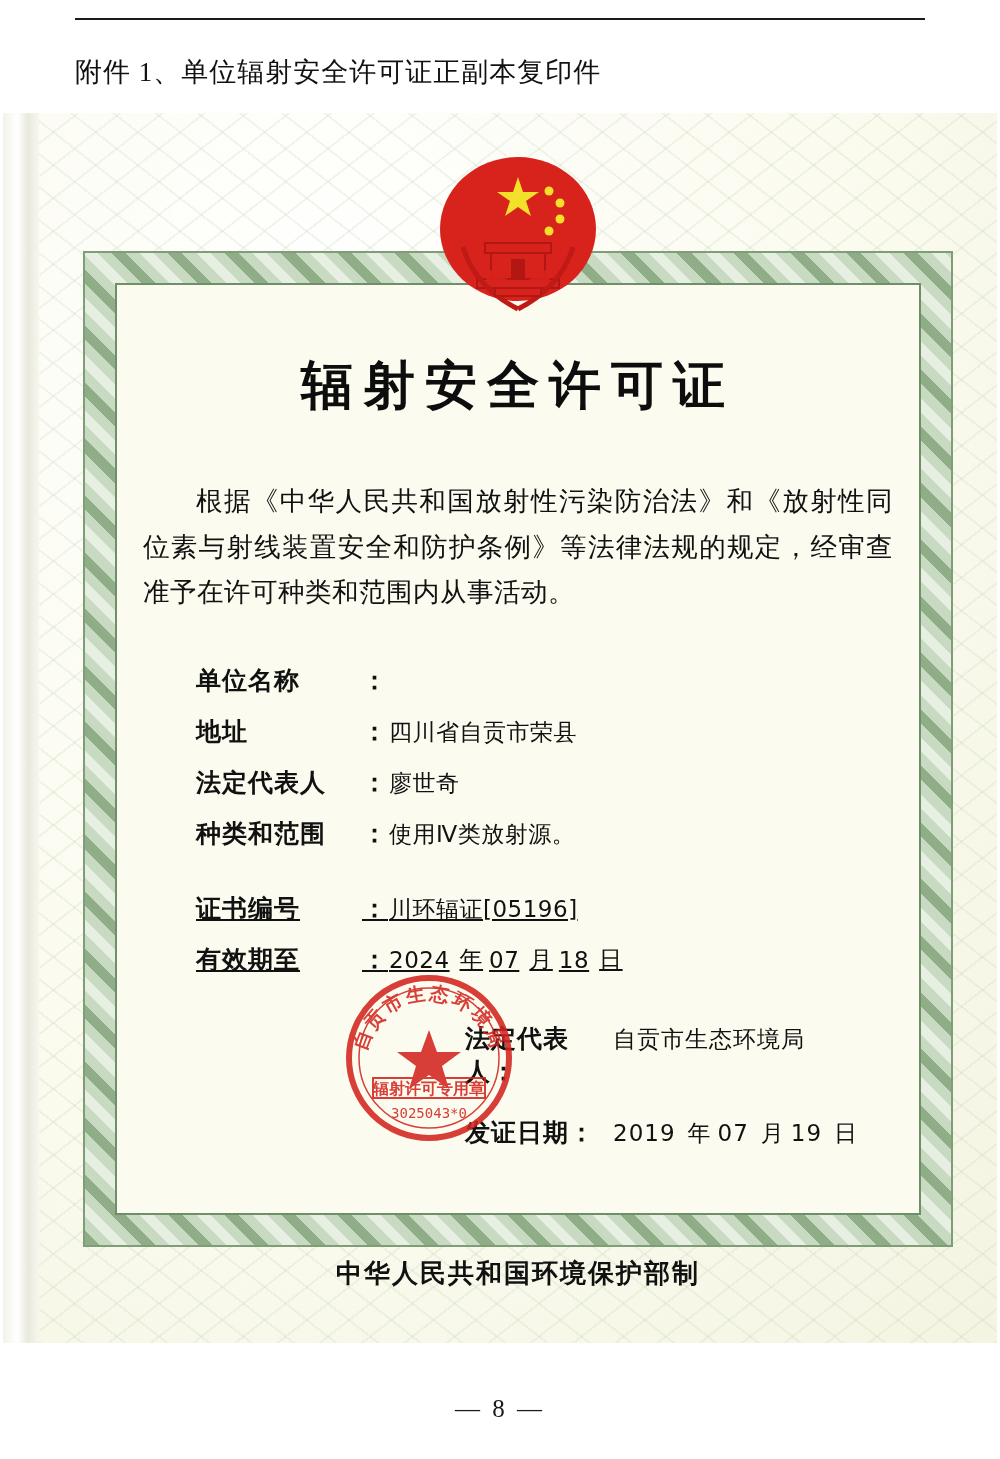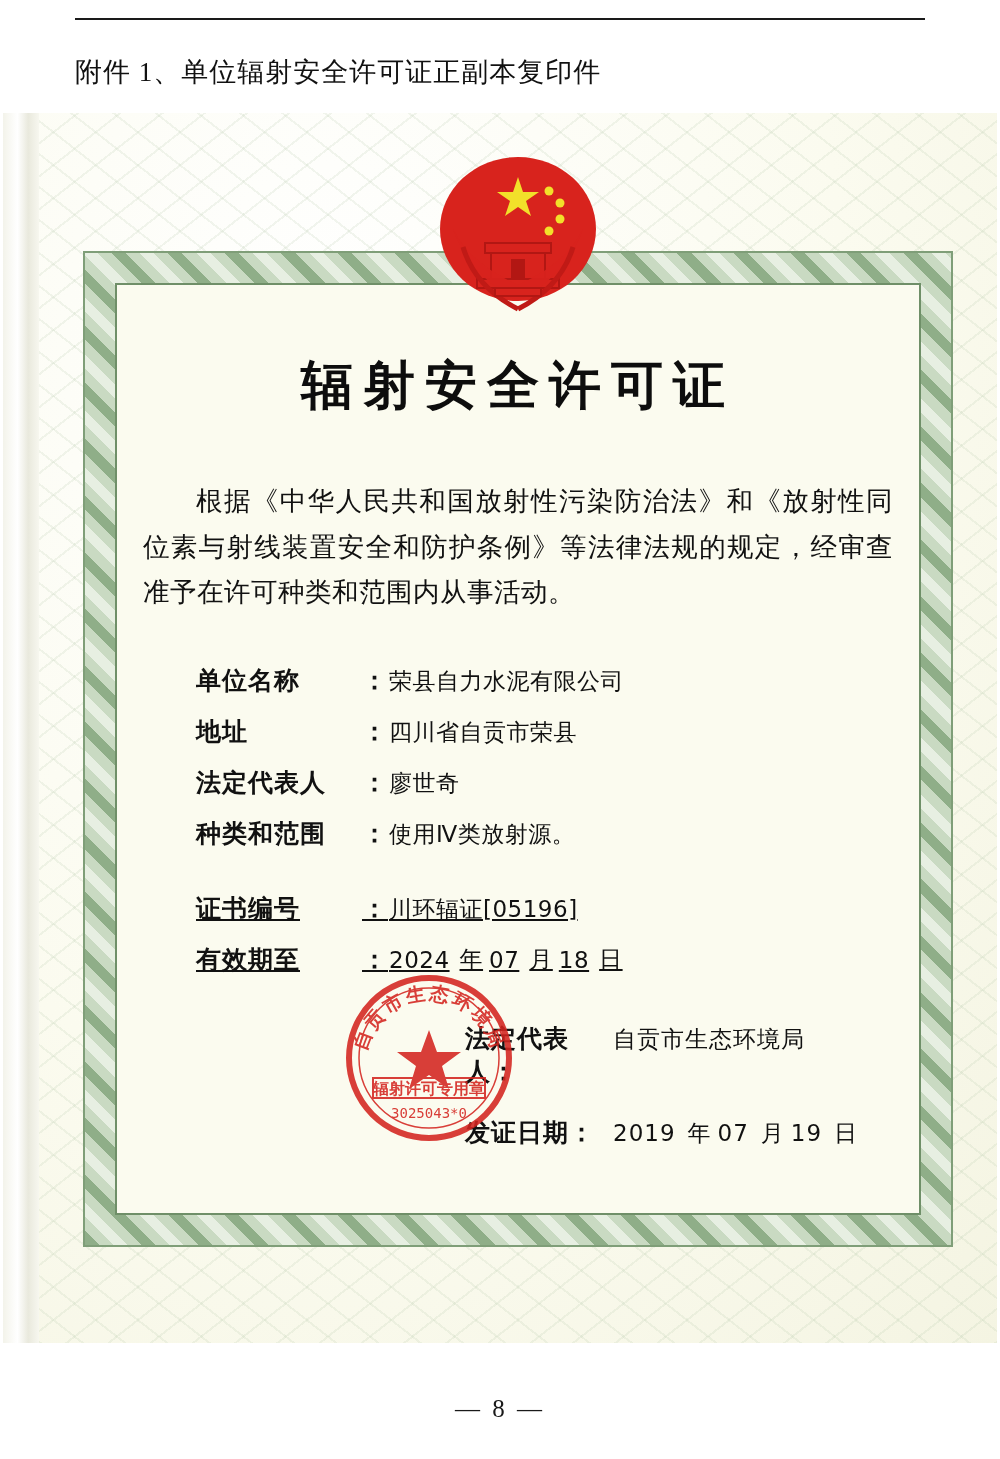--- a/index.html
+++ b/index.html
@@ -295,21 +295,20 @@
 
       <div class="cert-preamble">根据《中华人民共和国放射性污染防治法》和《放射性同位素与射线装置安全和防护条例》等法律法规的规定，经审查准予在许可种类和范围内从事活动。</div>
 
       <div class="fields">
 
         <div class="field-row">
           <div class="field-label">
             <span class="lead">单位名称</span>
             <span class="colon">：</span>
           </div>
-          <div class="field-value">荣县自力水泥有限公司</div>
         </div>
 
         <div class="field-row">
           <div class="field-label">
             <span class="lead">地址</span>
             <span class="colon">：</span>
           </div>
           <div class="field-value">四川省自贡市荣县</div>
         </div>
 
@@ -386,16 +385,17 @@
             <span>07</span>
             <span class="unit">月</span>
             <span>19</span>
             <span class="unit">日</span>
           </span>
         </div>
       </div>
 
     </div>
 
+    <div class="ministry">中华人民共和国环境保护部制</div>
   </div>
 </div>
 
 <div class="page-number">— 8 —</div>
 
 </body></html>

